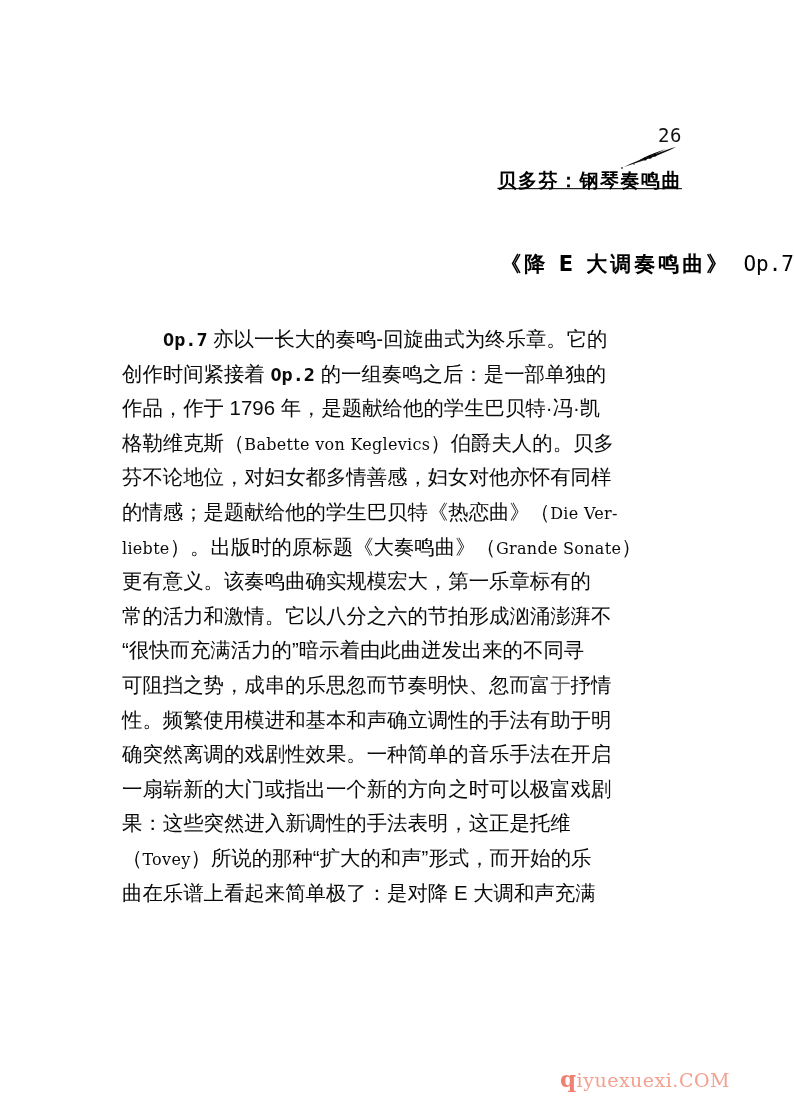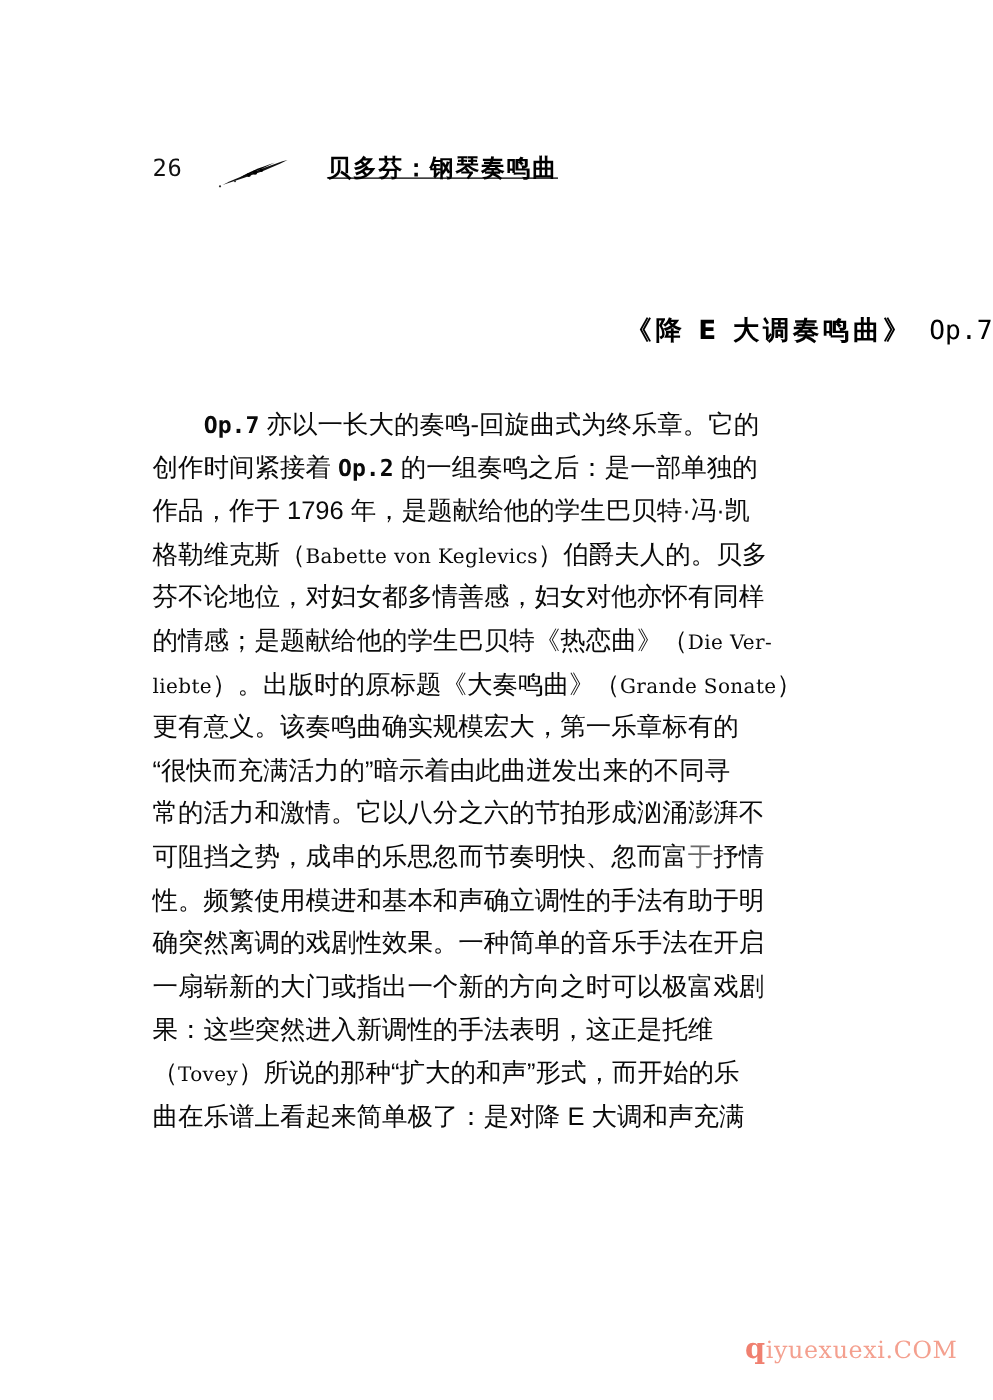--- a/index.html
+++ b/index.html
@@ -24,21 +24,23 @@
   }
 
   
   .running-head {
     position: absolute;
     left: 122px;
     top: 126px;
     width: 560px;
     height: 34px;
     display: flex;
+    align-items: flex-end;
     gap: 0;
+    flex-direction: column;
   }
   .folio {
     font-family: "DejaVu Sans Mono", monospace;
     font-size: 19px;
     letter-spacing: 0.5px;
     line-height: 1;
     color: #111;
   }
   .head-ornament {
     margin-left: 28px;
@@ -109,21 +111,21 @@
     font-family: "DejaVu Sans Mono", monospace;
     font-size: 18.5px;
     font-weight: bold;
   }
   .line.indent { padding-left: 41px; }
   .fade1 { color: #6a6a6a; }
 
   
   .watermark {
     position: absolute;
-    left: 596px;
+    left: 560px;
     top: 1065px;
     white-space: nowrap;
     font-family: "DejaVu Serif", serif;
     font-size: 19px;
     color: #f4a08f;
     letter-spacing: 0.5px;
   }
   .watermark .lead {
     font-weight: bold;
     font-size: 23px;
@@ -160,22 +162,22 @@
 
   <div class="body-text" id="body-text">
       <div class="line indent"><span class="mono">Op.7</span><span class="cjk"> 亦以一长大的奏鸣-回旋曲式为终乐章。它的</span></div>
       <div class="line"><span class="cjk">创作时间紧接着 </span><span class="mono">Op.2</span><span class="cjk"> 的一组奏鸣之后：是一部单独的</span></div>
       <div class="line"><span class="cjk">作品，作于 1796 年，是题献给他的学生巴贝特·冯·凯</span></div>
       <div class="line"><span class="cjk">格勒维克斯（</span><span class="lat">Babette von Keglevics</span><span class="cjk">）伯爵夫人的。贝多</span></div>
       <div class="line"><span class="cjk">芬不论地位，对妇女都多情善感，妇女对他亦怀有同样</span></div>
       <div class="line"><span class="cjk">的情感；是题献给他的学生巴贝特《热恋曲》（</span><span class="lat">Die Ver-</span></div>
       <div class="line"><span class="lat">liebte</span><span class="cjk">）。出版时的原标题《大奏鸣曲》（</span><span class="lat">Grande Sonate</span><span class="cjk">）</span></div>
       <div class="line"><span class="cjk">更有意义。该奏鸣曲确实规模宏大，第一乐章标有的</span></div>
+      <div class="line"><span class="cjk">常的活力和激情。它以八分之六的节拍形成汹涌澎湃不</span></div>
       <div class="line"><span class="cjk">“很快而充满活力的”暗示着由此曲迸发出来的不同寻</span></div>
-      <div class="line"><span class="cjk">常的活力和激情。它以八分之六的节拍形成汹涌澎湃不</span></div>
       <div class="line"><span class="cjk">可阻挡之势，成串的乐思忽而节奏明快、忽而富</span><span class="cjk fade1">于</span><span class="cjk">抒情</span></div>
       <div class="line"><span class="cjk">性。频繁使用模进和基本和声确立调性的手法有助于明</span></div>
       <div class="line"><span class="cjk">确突然离调的戏剧性效果。一种简单的音乐手法在开启</span></div>
       <div class="line"><span class="cjk">一扇崭新的大门或指出一个新的方向之时可以极富戏剧</span></div>
       <div class="line"><span class="cjk">果：这些突然进入新调性的手法表明，这正是托维</span></div>
       <div class="line"><span class="cjk">（</span><span class="lat">Tovey</span><span class="cjk">）所说的那种“扩大的和声”形式，而开始的乐</span></div>
       <div class="line"><span class="cjk">曲在乐谱上看起来简单极了：是对降 E 大调和声充满</span></div>
     </div>
 
   <div class="watermark">

